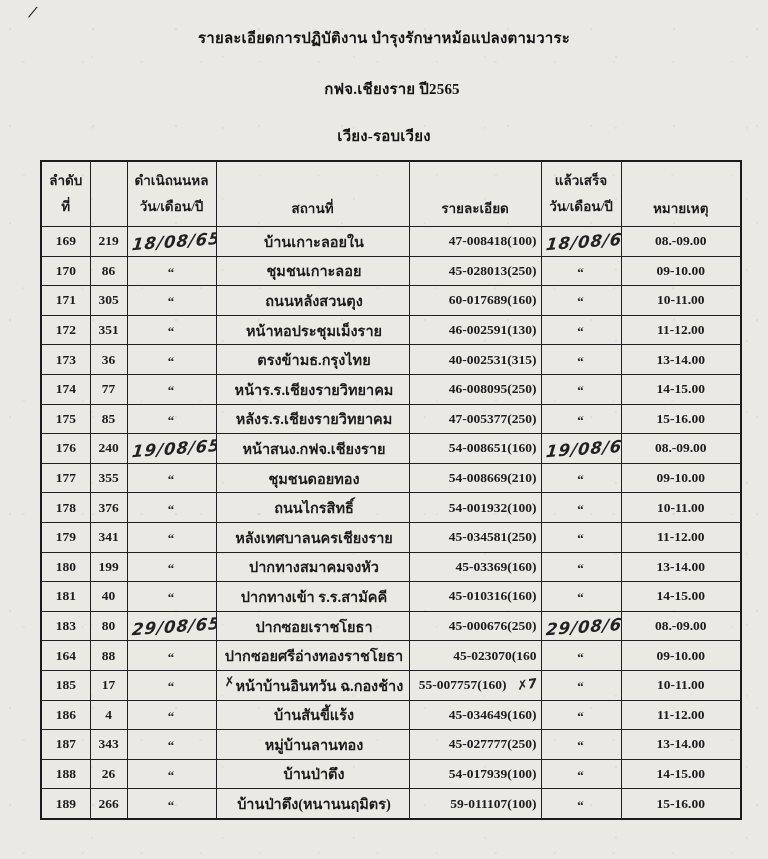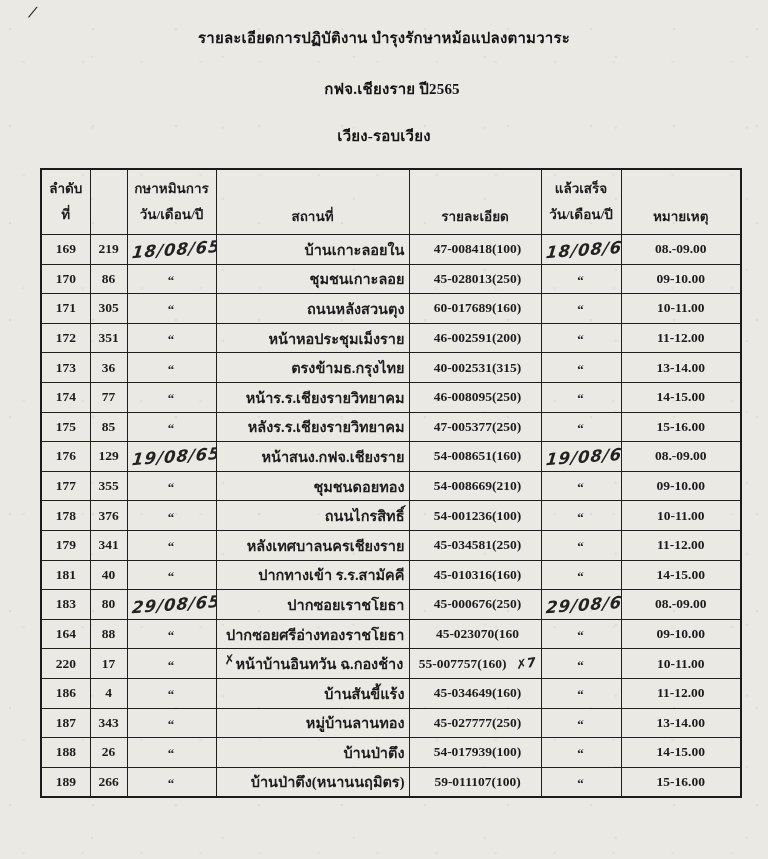--- a/index.html
+++ b/index.html
@@ -16,34 +16,34 @@
   }
   .stray{
     position:absolute;left:30px;top:2px;font-size:18px;font-weight:700;
     font-style:italic;transform:rotate(12deg);color:#222;
   }
   .titles{position:absolute;left:0;top:26px;width:768px;text-align:center;}
   .title-line{font-size:15px;font-weight:700;letter-spacing:.2px;color:#141414;}
   .title-1{margin-bottom:27px;}
   .title-2{margin-bottom:23px;padding-left:16px;}
   .doc-table{
-    position:absolute;left:40px;top:168px;width:700px;
+    position:absolute;left:40px;top:160px;width:700px;
     border-collapse:collapse;table-layout:fixed;
   }
   .doc-table th,.doc-table td{
     border:1.5px solid #1f1f1f;padding:0 4px;overflow:hidden;white-space:nowrap;
   }
   .doc-table{border:2px solid #1b1b1b;}
   thead th{height:57px;font-size:13.5px;font-weight:700;vertical-align:middle;}
   th.hdr-bottom{vertical-align:bottom;padding-bottom:7px;}
   .hdr-two span{display:block;line-height:1.9;}
   tbody td{height:28.6px;font-size:13.5px;font-weight:600;}
   td.c-seq,td.c-ref,td.c-start,td.c-done,td.c-remark{text-align:center;}
-  td.c-place{text-align:right;padding-left:7px;font-size:14.5px;font-weight:700;margin-top:16px;}
-  td.c-detail{text-align:center;padding-left:9px;font-weight:700;font-size:13.5px;}
+  td.c-place{text-align:center;padding-left:7px;font-size:14.5px;font-weight:700;margin-top:16px;}
+  td.c-detail{text-align:right;padding-left:9px;font-weight:700;font-size:13.5px;}
   td.c-remark{font-weight:700;}
   .ditto{font-weight:700;font-size:13px;letter-spacing:1px;display:inline-block;transform:translateY(2px);}
   .hw{
     font-family:"DejaVu Sans",sans-serif;font-style:italic;font-weight:600;
     font-size:16.5px;color:#222;display:inline-block;
     transform:rotate(-4deg) skewX(-10deg);letter-spacing:1px;
   }
   .hw-mark{
     font-family:"DejaVu Sans",sans-serif;font-style:italic;font-weight:700;
     color:#222;font-size:13px;display:inline-block;transform:rotate(-8deg);
@@ -74,21 +74,21 @@
     <col style="width:120px">
   </colgroup>
   <thead>
     <tr>
       <th class="hdr-two">
         <span>ลำดับ</span>
         <span>ที่</span>
       </th>
       <th></th>
       <th class="hdr-two">
-        <span>กษาหมินการ</span>
+        <span>ดำเนิถนนหล</span>
         <span>วัน/เดือน/ปี</span>
       </th>
       <th class="hdr-bottom">สถานที่</th>
       <th class="hdr-bottom">รายละเอียด</th>
       <th class="hdr-two">
         <span>แล้วเสร็จ</span>
         <span>วัน/เดือน/ปี</span>
       </th>
       <th class="hdr-bottom">หมายเหตุ</th>
     </tr>
@@ -119,21 +119,21 @@
         <td class="c-place"><span class="">ถนนหลังสวนตุง</span></td>
         <td class="c-detail"><span class="">60-017689(160)</span></td>
         <td class="c-done"><span class="ditto">“</span></td>
         <td class="c-remark">10-11.00</td>
       </tr>
       <tr>
         <td class="c-seq">172</td>
         <td class="c-ref">351</td>
         <td class="c-start"><span class="ditto">“</span></td>
         <td class="c-place"><span class="">หน้าหอประชุมเม็งราย</span></td>
-        <td class="c-detail"><span class="">46-002591(200)</span></td>
+        <td class="c-detail"><span class="">46-002591(130)</span></td>
         <td class="c-done"><span class="ditto">“</span></td>
         <td class="c-remark">11-12.00</td>
       </tr>
       <tr>
         <td class="c-seq">173</td>
         <td class="c-ref">36</td>
         <td class="c-start"><span class="ditto">“</span></td>
         <td class="c-place"><span class="">ตรงข้ามธ.กรุงไทย</span></td>
         <td class="c-detail"><span class="">40-002531(315)</span></td>
         <td class="c-done"><span class="ditto">“</span></td>
@@ -152,53 +152,62 @@
         <td class="c-seq">175</td>
         <td class="c-ref">85</td>
         <td class="c-start"><span class="ditto">“</span></td>
         <td class="c-place"><span class="">หลังร.ร.เชียงรายวิทยาคม</span></td>
         <td class="c-detail"><span class="">47-005377(250)</span></td>
         <td class="c-done"><span class="ditto">“</span></td>
         <td class="c-remark">15-16.00</td>
       </tr>
       <tr>
         <td class="c-seq">176</td>
-        <td class="c-ref">129</td>
+        <td class="c-ref">240</td>
         <td class="c-start"><span class="hw">19/08/65</span></td>
         <td class="c-place"><span class="">หน้าสนง.กฟจ.เชียงราย</span></td>
         <td class="c-detail"><span class="">54-008651(160)</span></td>
         <td class="c-done"><span class="hw">19/08/65</span></td>
         <td class="c-remark">08.-09.00</td>
       </tr>
       <tr>
         <td class="c-seq">177</td>
         <td class="c-ref">355</td>
         <td class="c-start"><span class="ditto">“</span></td>
         <td class="c-place"><span class="">ชุมชนดอยทอง</span></td>
         <td class="c-detail"><span class="">54-008669(210)</span></td>
         <td class="c-done"><span class="ditto">“</span></td>
         <td class="c-remark">09-10.00</td>
       </tr>
       <tr>
         <td class="c-seq">178</td>
         <td class="c-ref">376</td>
         <td class="c-start"><span class="ditto">“</span></td>
         <td class="c-place"><span class="">ถนนไกรสิทธิ์</span></td>
-        <td class="c-detail"><span class="">54-001236(100)</span></td>
+        <td class="c-detail"><span class="">54-001932(100)</span></td>
         <td class="c-done"><span class="ditto">“</span></td>
         <td class="c-remark">10-11.00</td>
       </tr>
       <tr>
         <td class="c-seq">179</td>
         <td class="c-ref">341</td>
         <td class="c-start"><span class="ditto">“</span></td>
         <td class="c-place"><span class="">หลังเทศบาลนครเชียงราย</span></td>
         <td class="c-detail"><span class="">45-034581(250)</span></td>
         <td class="c-done"><span class="ditto">“</span></td>
         <td class="c-remark">11-12.00</td>
+      </tr>
+      <tr>
+        <td class="c-seq">180</td>
+        <td class="c-ref">199</td>
+        <td class="c-start"><span class="ditto">“</span></td>
+        <td class="c-place"><span class="">ปากทางสมาคมจงหัว</span></td>
+        <td class="c-detail"><span class="">45-03369(160)</span></td>
+        <td class="c-done"><span class="ditto">“</span></td>
+        <td class="c-remark">13-14.00</td>
       </tr>
       <tr>
         <td class="c-seq">181</td>
         <td class="c-ref">40</td>
         <td class="c-start"><span class="ditto">“</span></td>
         <td class="c-place"><span class="">ปากทางเข้า ร.ร.สามัคคี</span></td>
         <td class="c-detail"><span class="">45-010316(160)</span></td>
         <td class="c-done"><span class="ditto">“</span></td>
         <td class="c-remark">14-15.00</td>
       </tr>
@@ -214,21 +223,21 @@
       <tr>
         <td class="c-seq">164</td>
         <td class="c-ref">88</td>
         <td class="c-start"><span class="ditto">“</span></td>
         <td class="c-place"><span class="">ปากซอยศรีอ่างทองราชโยธา</span></td>
         <td class="c-detail"><span class="">45-023070(160</span></td>
         <td class="c-done"><span class="ditto">“</span></td>
         <td class="c-remark">09-10.00</td>
       </tr>
       <tr>
-        <td class="c-seq">220</td>
+        <td class="c-seq">185</td>
         <td class="c-ref">17</td>
         <td class="c-start"><span class="ditto">“</span></td>
         <td class="c-place"><span class="hw-mark mark-pre">✗</span><span class="">หน้าบ้านอินทวัน ฉ.กองช้าง</span><span class="hw-mark mark-post">✗</span></td>
         <td class="c-detail"><span class="">55-007757(160)</span><span class="hw-mark mark-detail">✗7</span></td>
         <td class="c-done"><span class="ditto">“</span></td>
         <td class="c-remark">10-11.00</td>
       </tr>
       <tr>
         <td class="c-seq">186</td>
         <td class="c-ref">4</td>

